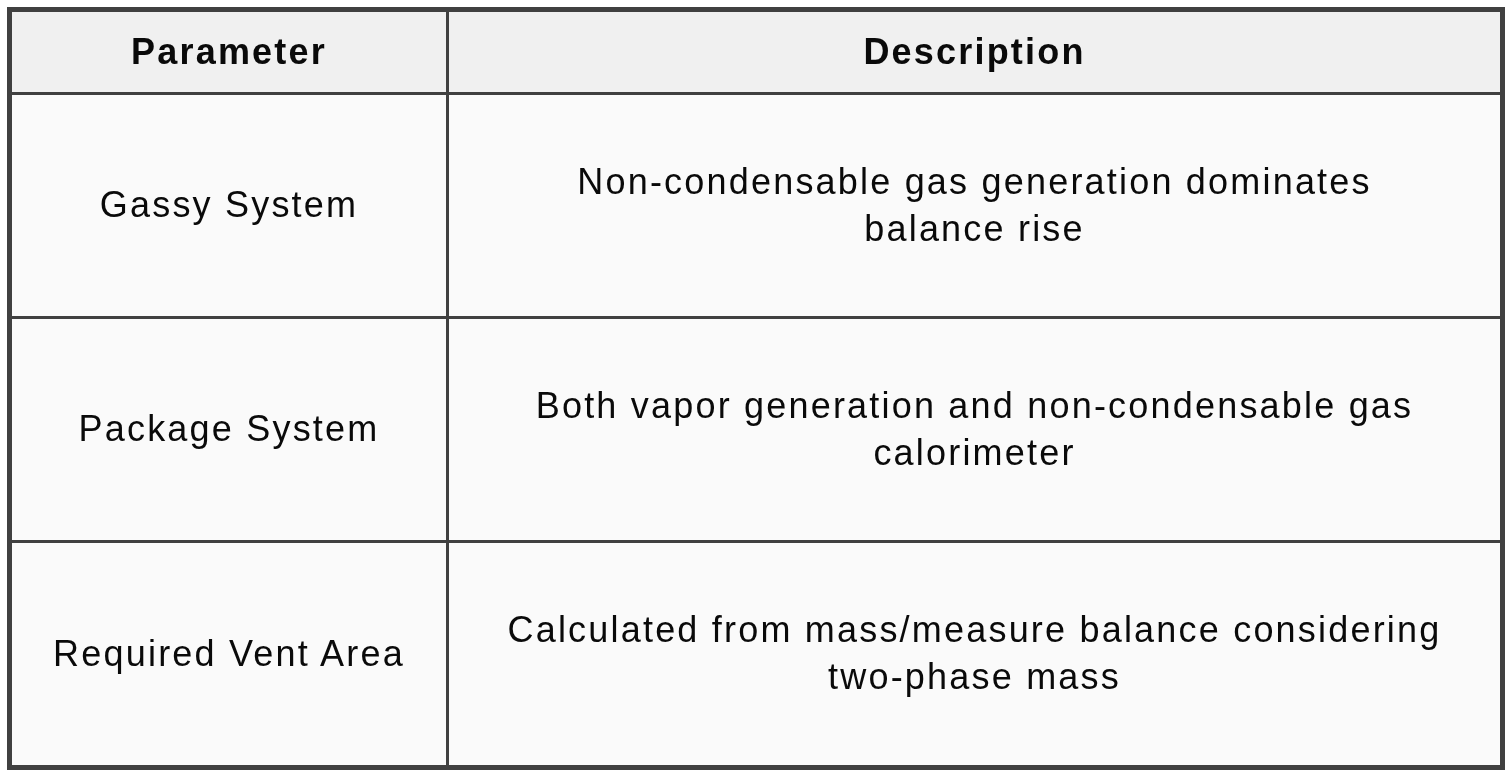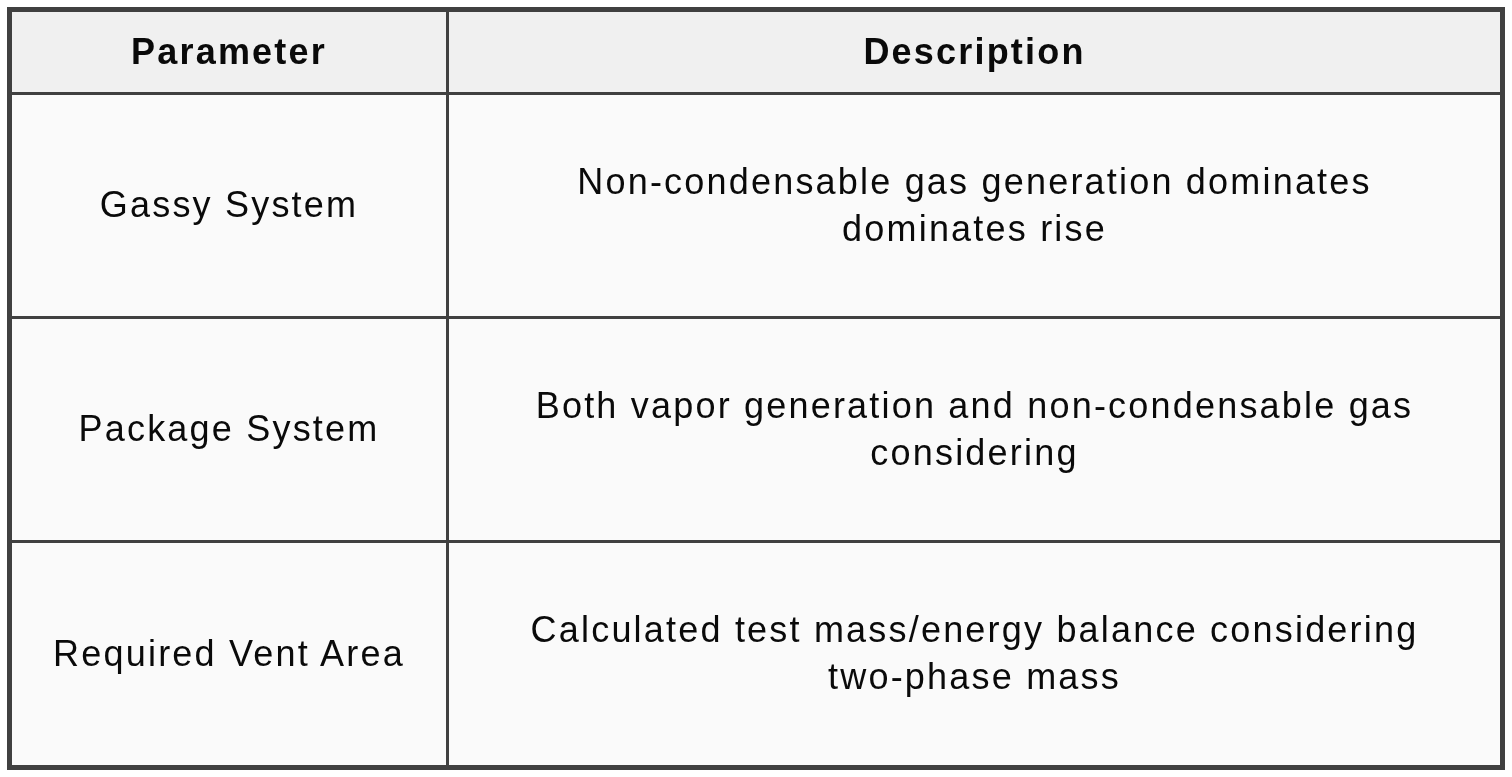--- a/index.html
+++ b/index.html
@@ -60,35 +60,35 @@
       <th>Description</th>
     </tr>
   </thead>
   <tbody>
     <tr>
       <td>
         <div class="line">Gassy System</div>
       </td>
       <td>
         <div class="line">Non-condensable gas generation dominates</div>
-        <div class="line">dominates rise</div>
+        <div class="line">balance rise</div>
       </td>
     </tr>
     <tr>
       <td>
         <div class="line">Package System</div>
       </td>
       <td>
         <div class="line">Both vapor generation and non-condensable gas</div>
-        <div class="line">considering</div>
+        <div class="line">calorimeter</div>
       </td>
     </tr>
     <tr>
       <td>
         <div class="line">Required Vent Area</div>
       </td>
       <td>
-        <div class="line">Calculated test mass/energy balance considering</div>
+        <div class="line">Calculated from mass/measure balance considering</div>
         <div class="line">two-phase mass</div>
       </td>
     </tr>
   </tbody>
 </table>
 
 </body></html>

